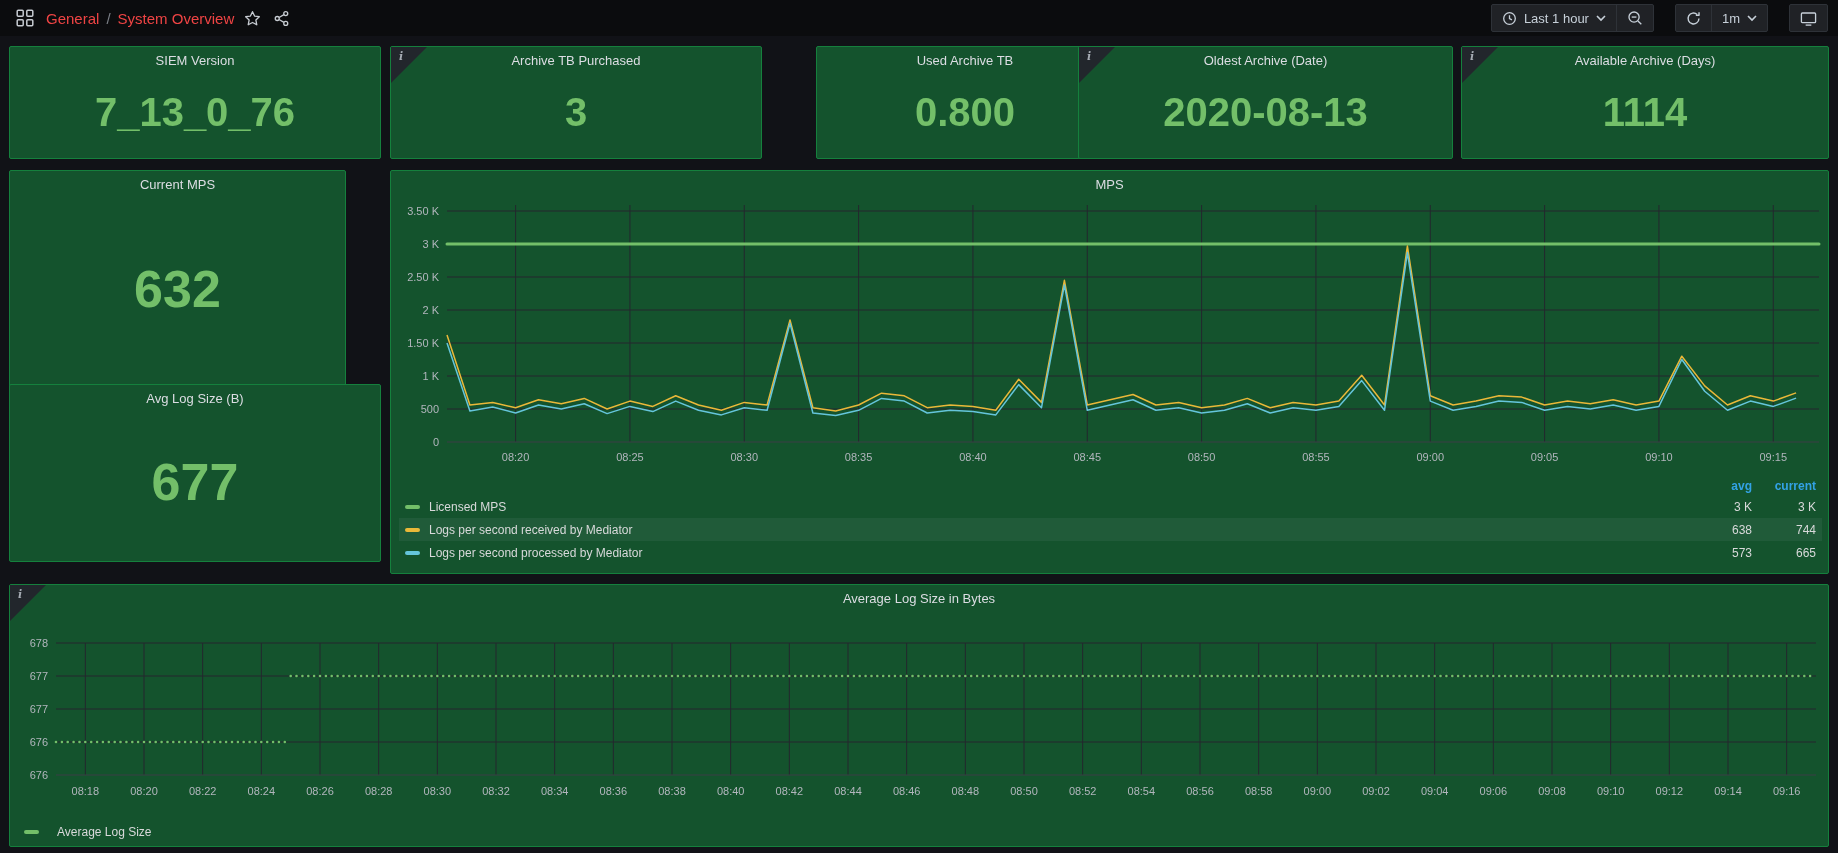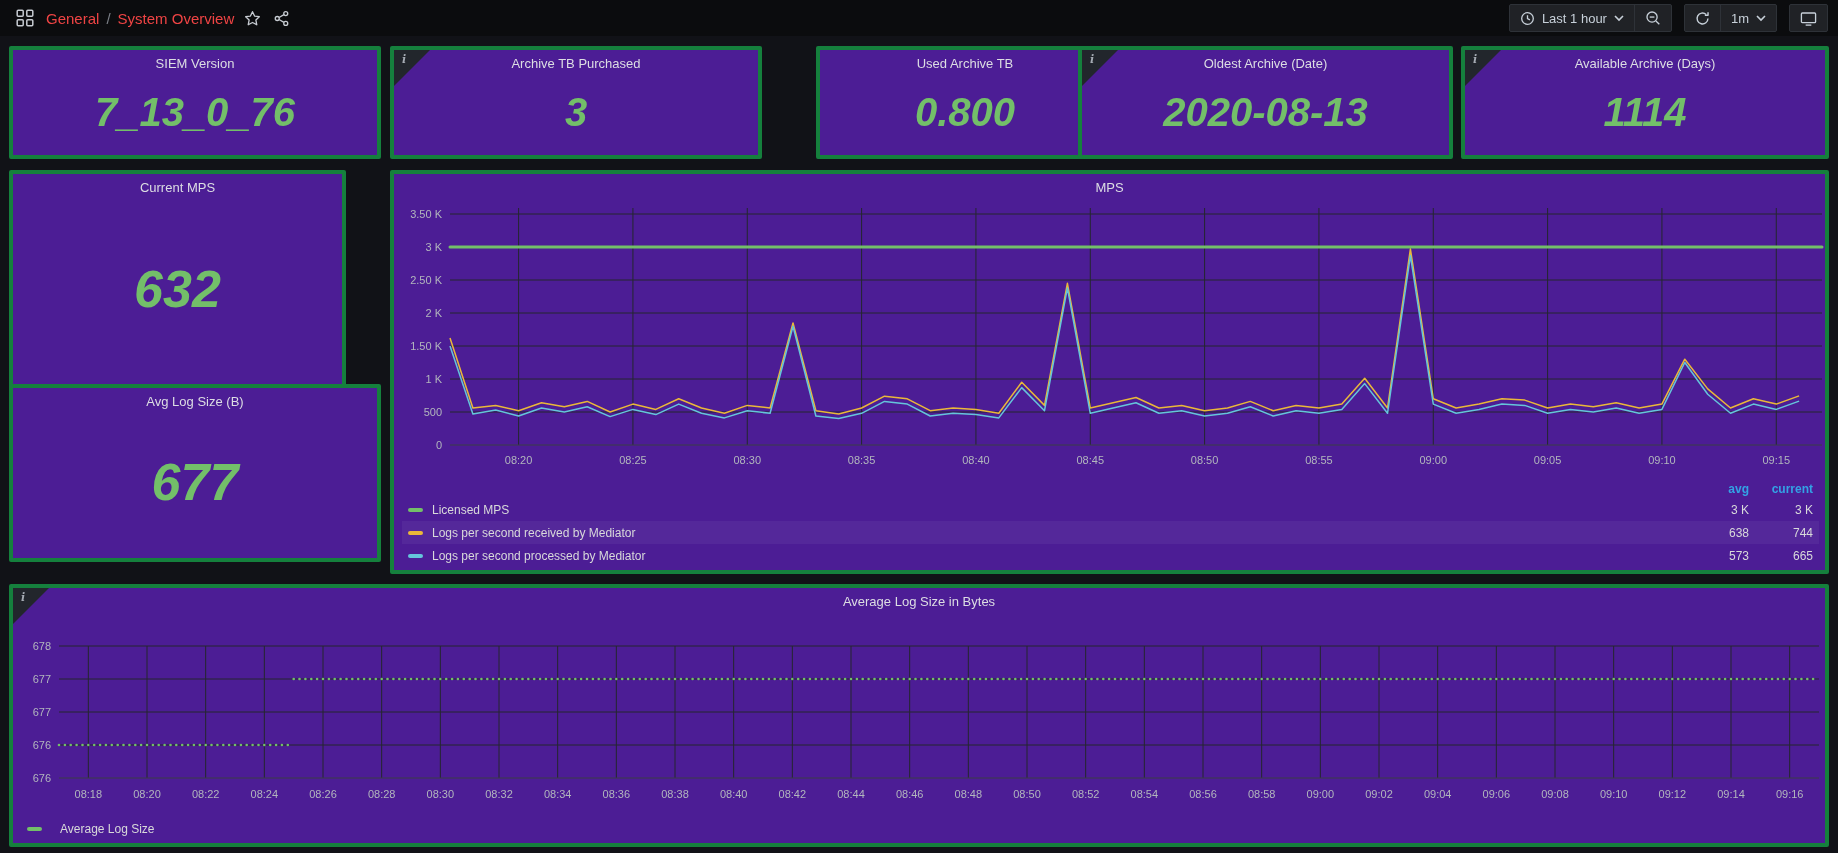--- a/index.html
+++ b/index.html
@@ -10,29 +10,29 @@
   }
   
   .topbar {
     position:absolute; top:0; left:0; right:0; height:36px;
     background:#0b0c0e; display:flex; align-items:center; padding:0 10px;
   }
   .icon-btn { display:flex; align-items:center; justify-content:center; padding:0 6px; cursor:pointer; height:28px; }
   .crumb { font-size:15px; font-weight:500; color:#ef4444; cursor:pointer; }
   .crumb-sep { color:#7b7f87; margin:0 7px; font-size:15px; }
   .crumb-wrap { display:flex; align-items:center; margin-left:6px; margin-right:4px; }
-  .topbar-right { margin-left:auto; display:flex; gap:12px; align-items:center; }
+  .topbar-right { margin-left:auto; display:flex; gap:21px; align-items:center; }
   .tb-group { display:flex; align-items:stretch; background:#202226; border:1px solid #2e3238; border-radius:2px; height:28px; }
   .tb-btn { display:flex; align-items:center; gap:7px; padding:0 10px; font-size:13px; font-weight:500; color:#c7d0d9; cursor:pointer; }
   .tb-btn + .tb-btn { border-left:1px solid #2e3238; }
   svg.ic { display:block; }
   
-  .panel { position:absolute; background:#4c1d95; border:4px solid #15803d; border-radius:2px; display:flex; flex-direction:column; }
+  .panel { position:absolute; background:#14532d; border:1px solid #15803d; border-radius:2px; display:flex; flex-direction:column; }
   .panel-title { height:26px; flex:0 0 26px; display:flex; align-items:center; justify-content:center; font-size:13px; font-weight:500; color:#dcdde3; cursor:pointer; position:relative; z-index:2; }
-  .stat-body { flex:1; display:flex; align-items:center; justify-content:center; padding-bottom:8px;font-style:italic; }
+  .stat-body { flex:1; display:flex; align-items:center; justify-content:center; padding-bottom:8px; }
   .stat-value { color:#73bf69; font-weight:700; text-align:center; line-height:1; }
   .v-lg { font-size:40px; }
   .v-xl { font-size:52px; }
   .corner { position:absolute; top:0; left:0; width:0; height:0; border-top:36px solid #22262c; border-right:36px solid transparent; z-index:1; }
   .corner-i { position:absolute; top:3px; left:8px; font:italic 700 11px "DejaVu Serif", serif; color:#a5abb3; z-index:2; }
   
   .mps-legend { position:absolute; left:8px; right:6px; top:306px; font-size:12px; }
   .legend-row { display:flex; align-items:center; height:23px; padding:0 6px; }
   .legend-row.header { height:18px; }
   .legend-row.hl { background:rgba(204,204,220,0.07); }

